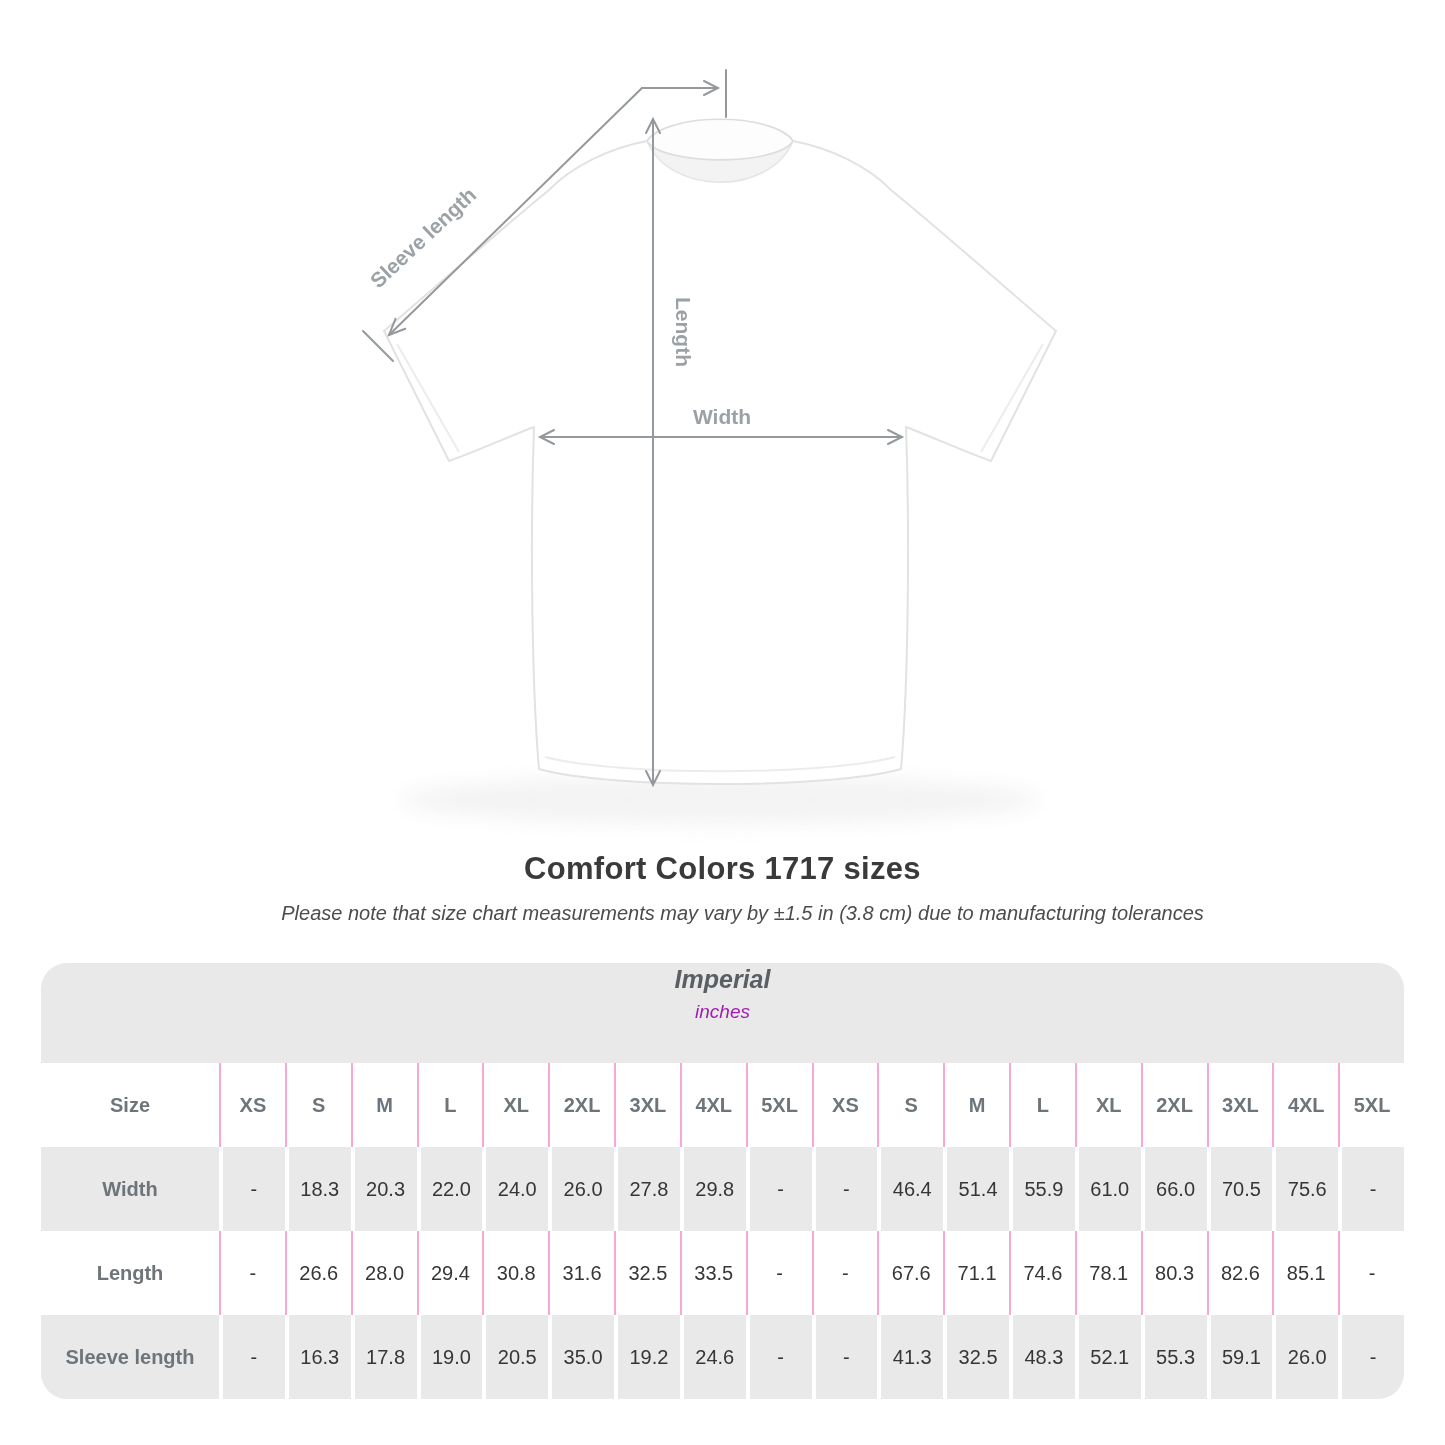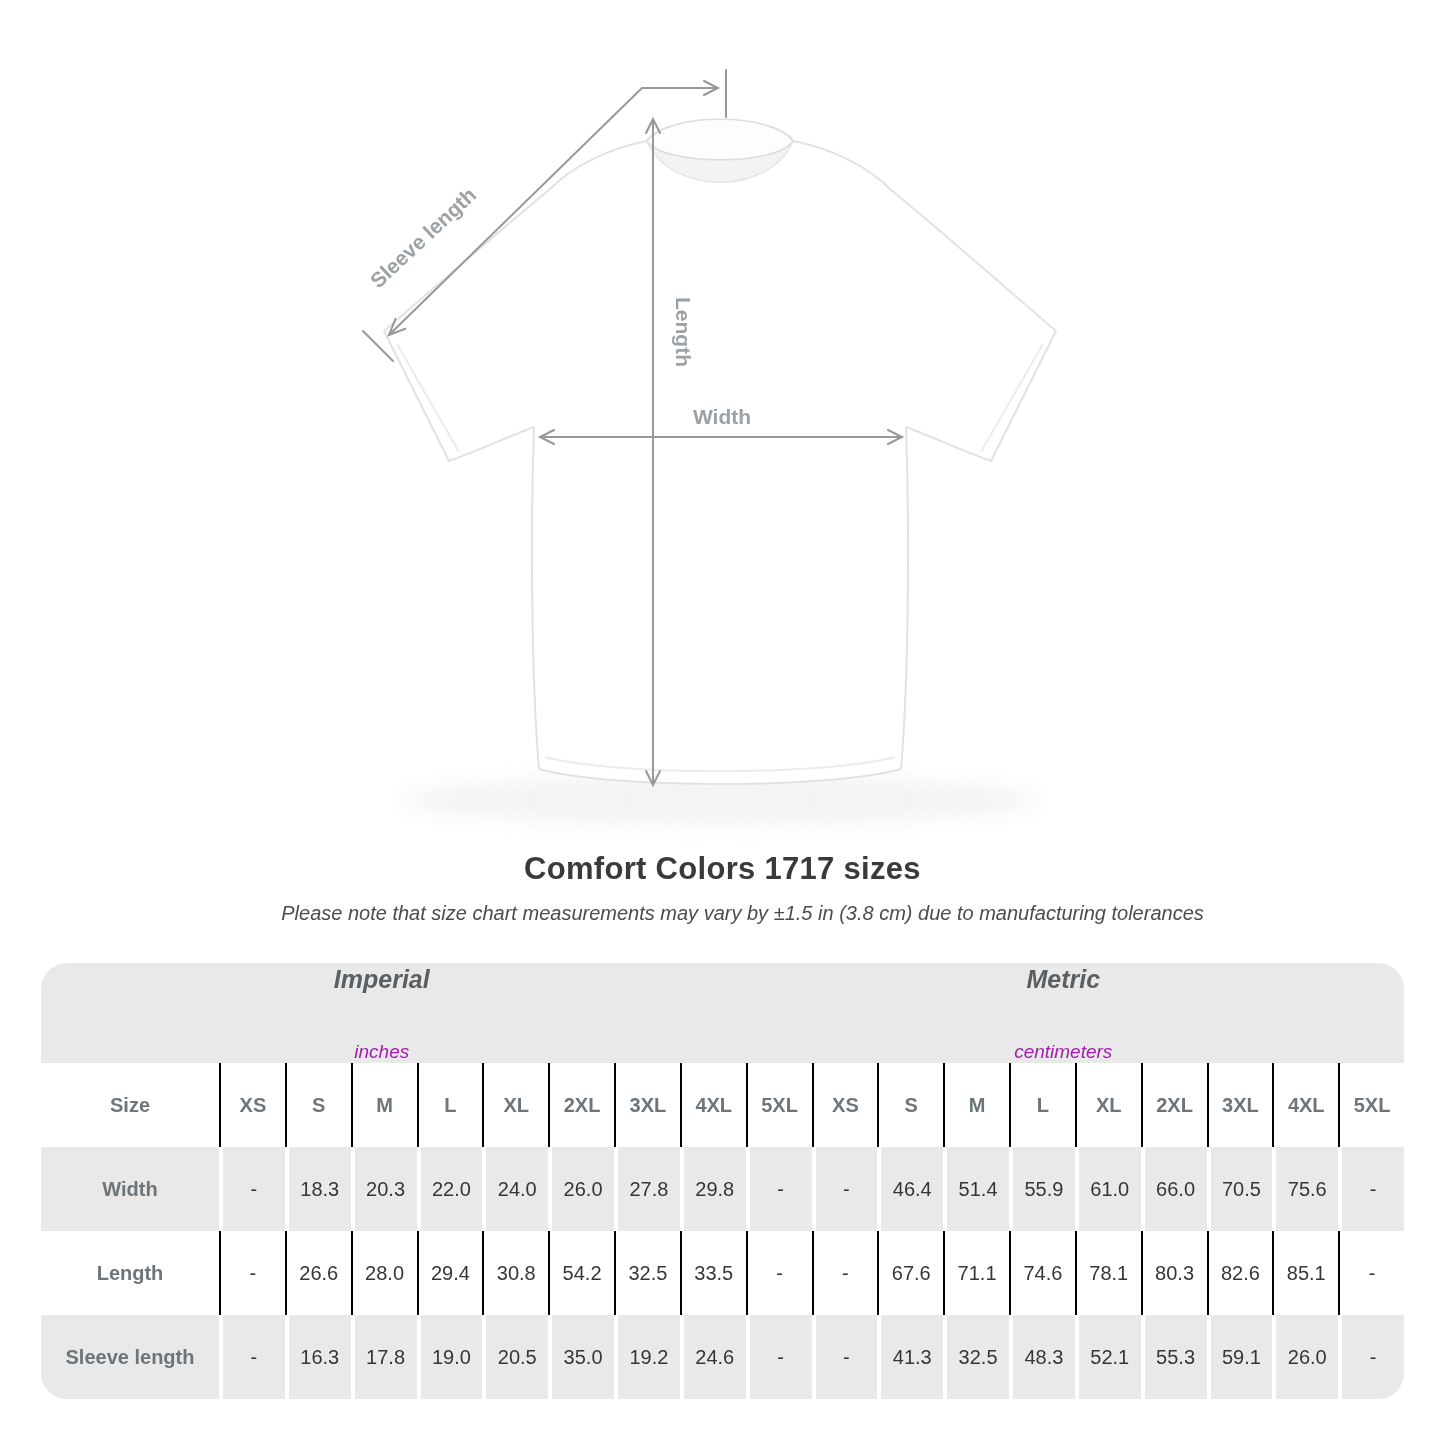--- a/index.html
+++ b/index.html
@@ -23,34 +23,34 @@
   }
 
   
   .size-table {
     position:absolute; top:963px; left:41px; width:1363px; height:436px;
     border-radius:26px; overflow:hidden; background:#ffffff;
   }
   .unit-band { display:flex; height:100px; background:#e9e9e9; }
   .unit-group {
     flex:1; display:flex; flex-direction:column; align-items:center;
-    justify-content:space-between; padding-top:2px;
+    justify-content:flex-start; padding-top:2px;
   }
   .unit-name { font-size:25px; font-weight:700; font-style:italic; color:#595f63; }
   .unit-sub  { margin-top:7px; font-size:19px; font-style:italic; color:#a21caf; }
 
   .grid-row { display:grid; grid-template-columns:178px repeat(18,1fr); height:84px; }
   .r-gray  { background:#e9e9e9; }
   .r-white { background:#ffffff;text-align:center; }
   .cell {
     display:flex; align-items:center; justify-content:center;
     font-size:20px; color:#363636;
   }
   .hcell, .rlabel { font-weight:700; color:#6e757a; }
-  .r-white .cell + .cell { border-left:2px solid #000000; }
+  .r-white .cell + .cell { border-left:2px solid #f9a8d4; }
   .r-gray  .cell + .cell { border-left:4px solid #ffffff; }
 
   
   .meas-label { fill:#9ba1a5; font-weight:700; font-size:21px; font-family:"Liberation Sans",sans-serif; }
 </style>
 </head>
 <body>
 
 <div class="page">
 
@@ -110,24 +110,20 @@
 
   <div class="title">Comfort Colors 1717 sizes</div>
   <div class="note">Please note that size chart measurements may vary by ±1.5 in (3.8 cm) due to manufacturing tolerances</div>
 
   <div class="size-table">
 
     <div class="unit-band">
       <div class="unit-group">
         <div class="unit-name">Imperial</div>
         <div class="unit-sub">inches</div>
-      </div>
-      <div class="unit-group">
-        <div class="unit-name">Metric</div>
-        <div class="unit-sub">centimeters</div>
       </div>
     </div>
 
     <div class="grid-row r-white">
       <div class="cell hcell">Size</div>
       <div class="cell hcell">XS</div>
       <div class="cell hcell">S</div>
       <div class="cell hcell">M</div>
       <div class="cell hcell">L</div>
       <div class="cell hcell">XL</div>
@@ -168,21 +164,21 @@
       <div class="cell">-</div>
     </div>
 
     <div class="grid-row r-white">
       <div class="cell rlabel">Length</div>
       <div class="cell">-</div>
       <div class="cell">26.6</div>
       <div class="cell">28.0</div>
       <div class="cell">29.4</div>
       <div class="cell">30.8</div>
-      <div class="cell">54.2</div>
+      <div class="cell">31.6</div>
       <div class="cell">32.5</div>
       <div class="cell">33.5</div>
       <div class="cell">-</div>
       <div class="cell">-</div>
       <div class="cell">67.6</div>
       <div class="cell">71.1</div>
       <div class="cell">74.6</div>
       <div class="cell">78.1</div>
       <div class="cell">80.3</div>
       <div class="cell">82.6</div>

